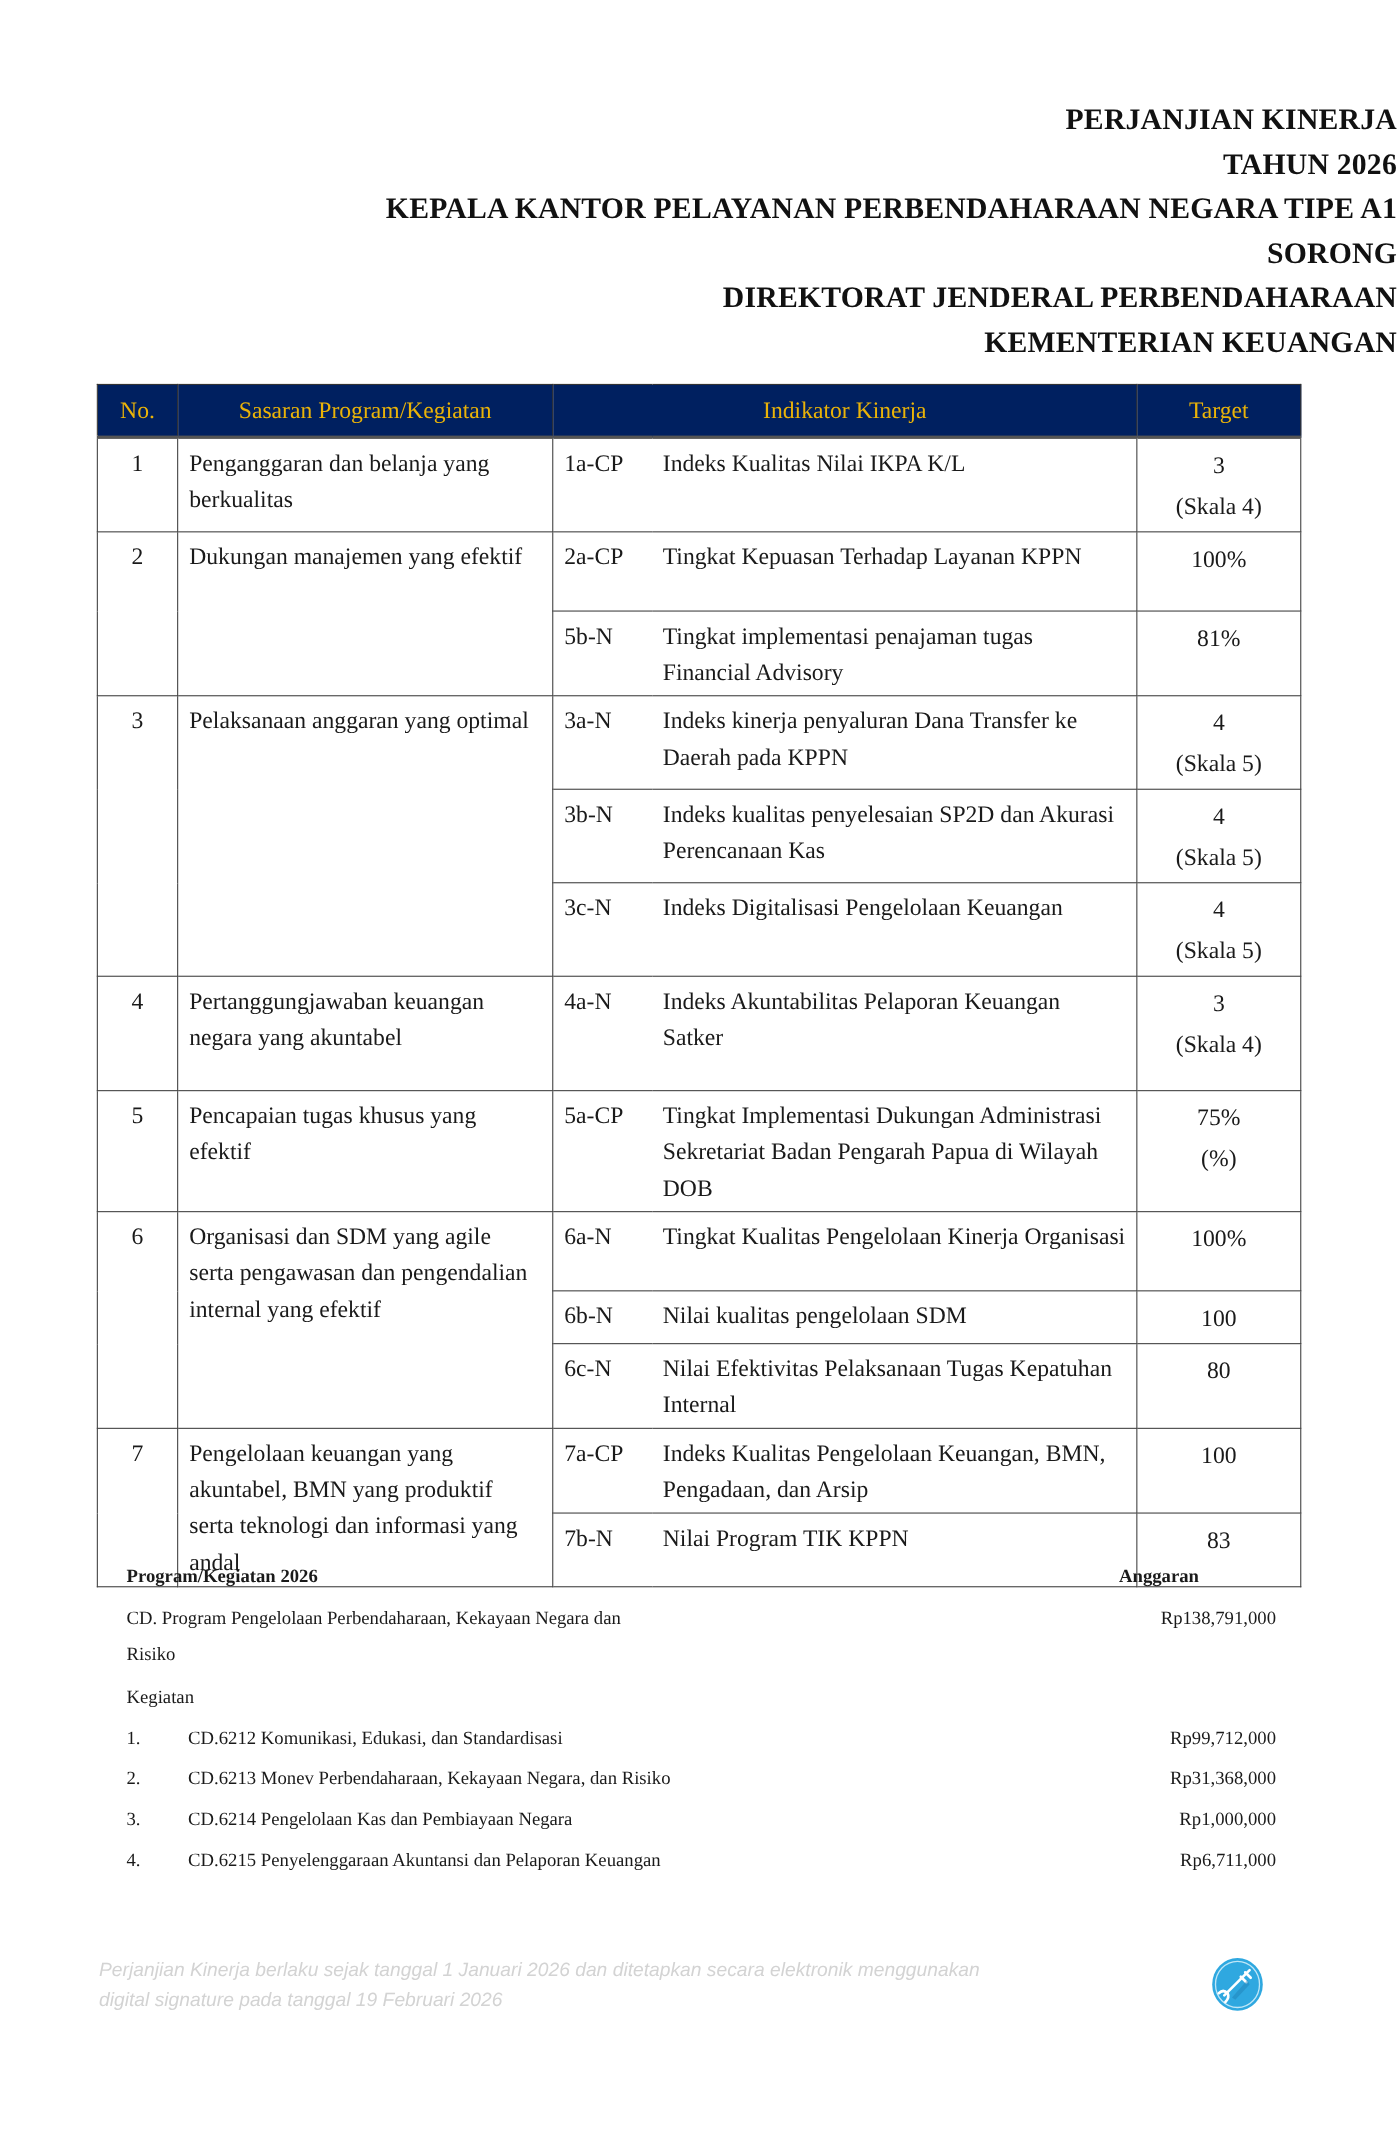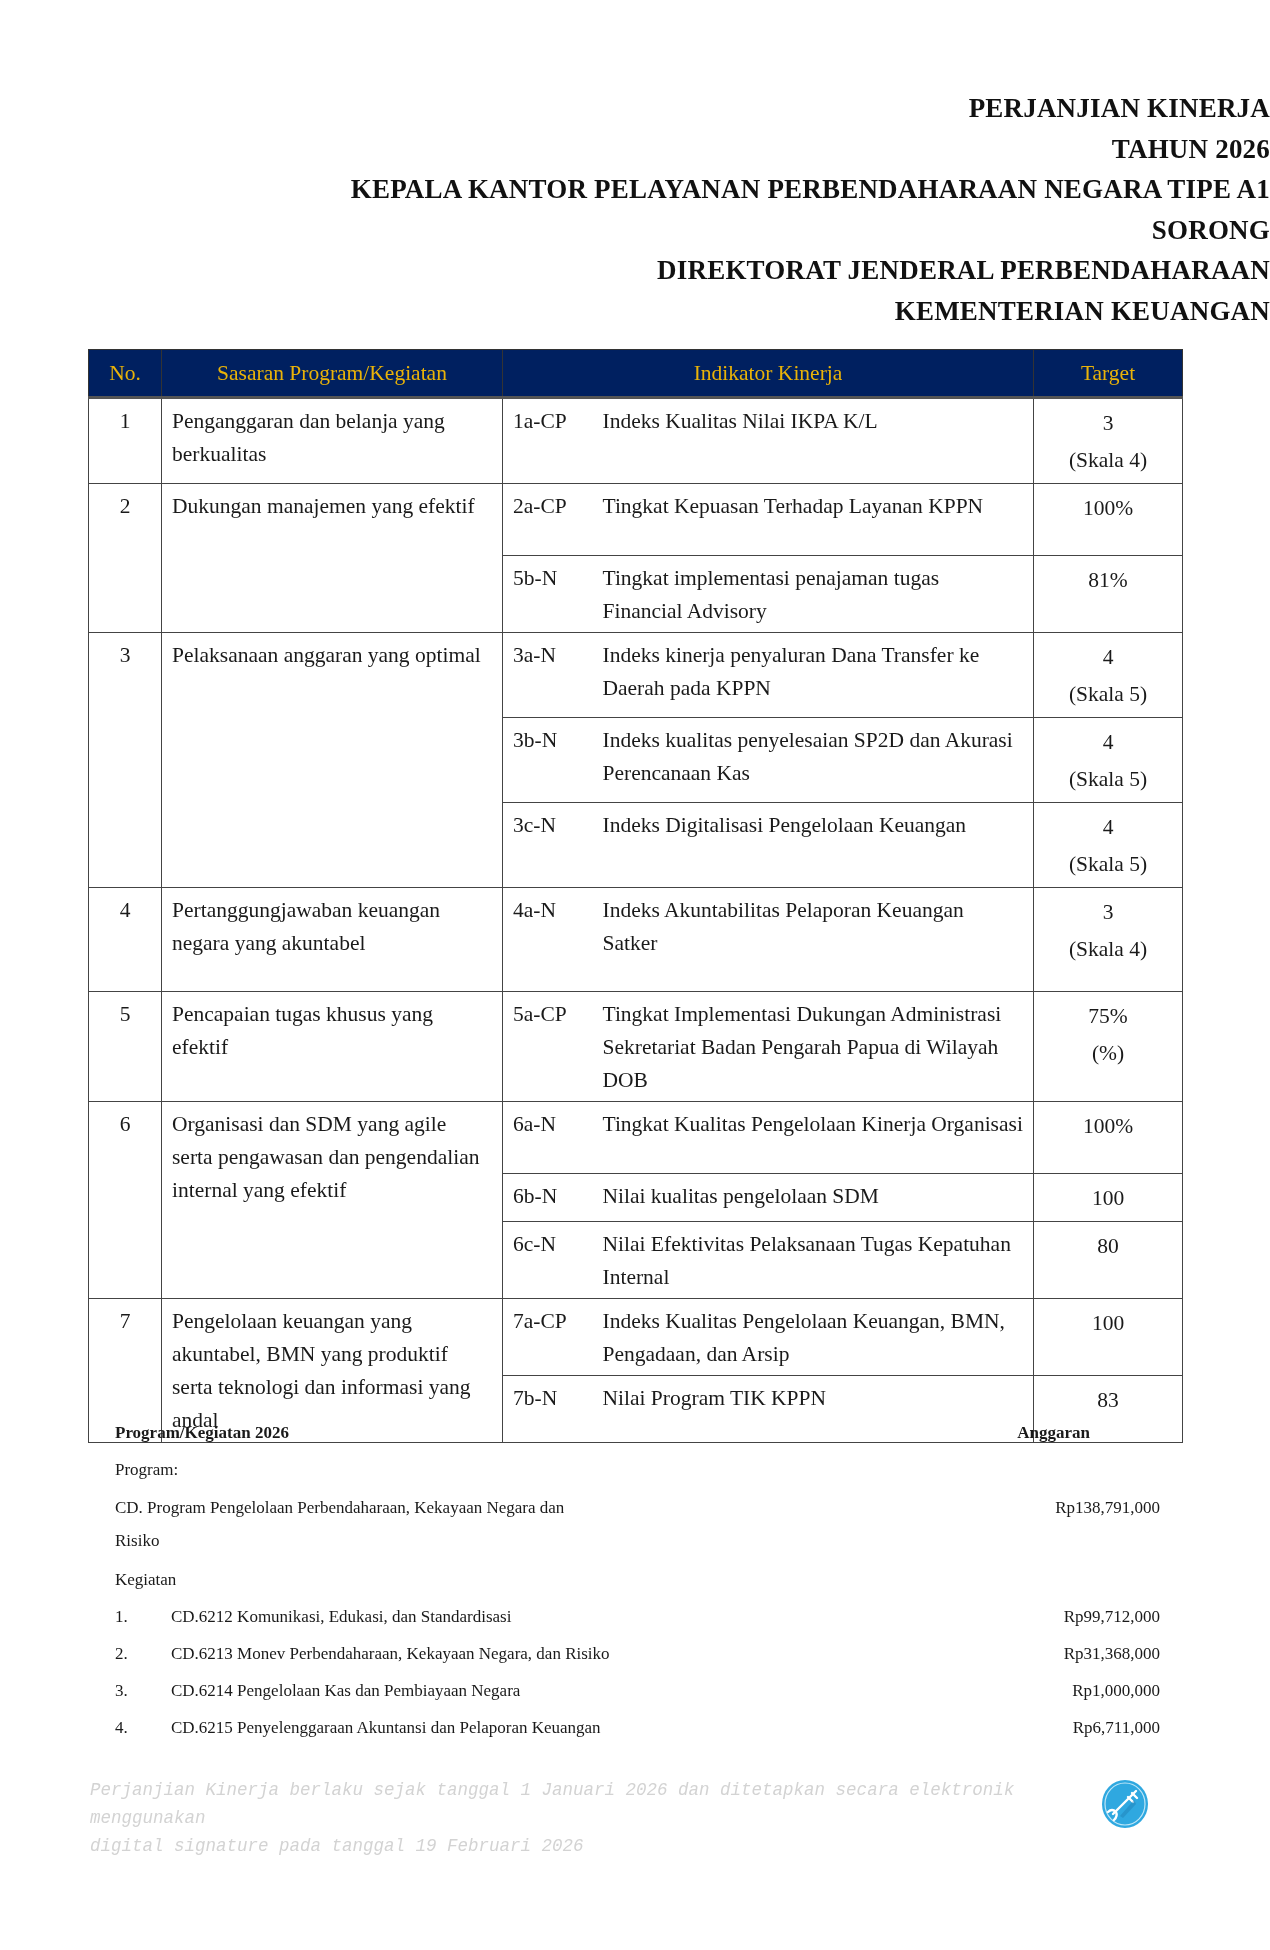--- a/index.html
+++ b/index.html
@@ -41,21 +41,21 @@
     position: absolute; left: 115px; top: 1414px; width: 1045px; font-size: 17px;
   }
   .prog .row { position: relative; height: 37px; line-height: 37px; }
   .prog .hdr { font-weight: bold; }
   .prog .right { position: absolute; right: 0; top: 0; }
   .prog .hdr .right { right: 70px; }
   .prog .num { display: inline-block; width: 56px; }
   .prog .wrap { position: relative; line-height: 33px; padding-top: 3px; }
   .footer {
     position: absolute; left: 90px; top: 1776px; width: 980px;
-    font-family: Liberation Mono, monospace; font-style: italic;
+    font-family: Liberation Sans, sans-serif; font-style: italic;
     font-size: 17.5px; line-height: 28px; color: #d3d3d3;
   }
   .seal { position: absolute; left: 1100px; top: 1778px; width: 50px; height: 52px; }
 </style>
 </head>
 <body>
 
 <div class="title-block">
   <div class="title-line">PERJANJIAN KINERJA</div>
   <div class="title-line">TAHUN 2026</div>
@@ -201,21 +201,20 @@
         </td>
     </tr>
   </tbody>
 </table>
 
 <div class="prog">
   <div class="row hdr">
     <span>Program/Kegiatan 2026</span>
     <span class="right">Anggaran</span>
   </div>
-  <div class="row">Program:</div>
   <div class="wrap" style="height:70px;">
     <div>CD. Program Pengelolaan Perbendaharaan, Kekayaan Negara dan</div>
     <div>Risiko</div>
     <span class="right" style="top:3px;">Rp138,791,000</span>
   </div>
   <div class="row">Kegiatan</div>
   <div class="row">
     <span class="num">1.</span><span>CD.6212 Komunikasi, Edukasi, dan Standardisasi</span>
     <span class="right">Rp99,712,000</span>
   </div>

